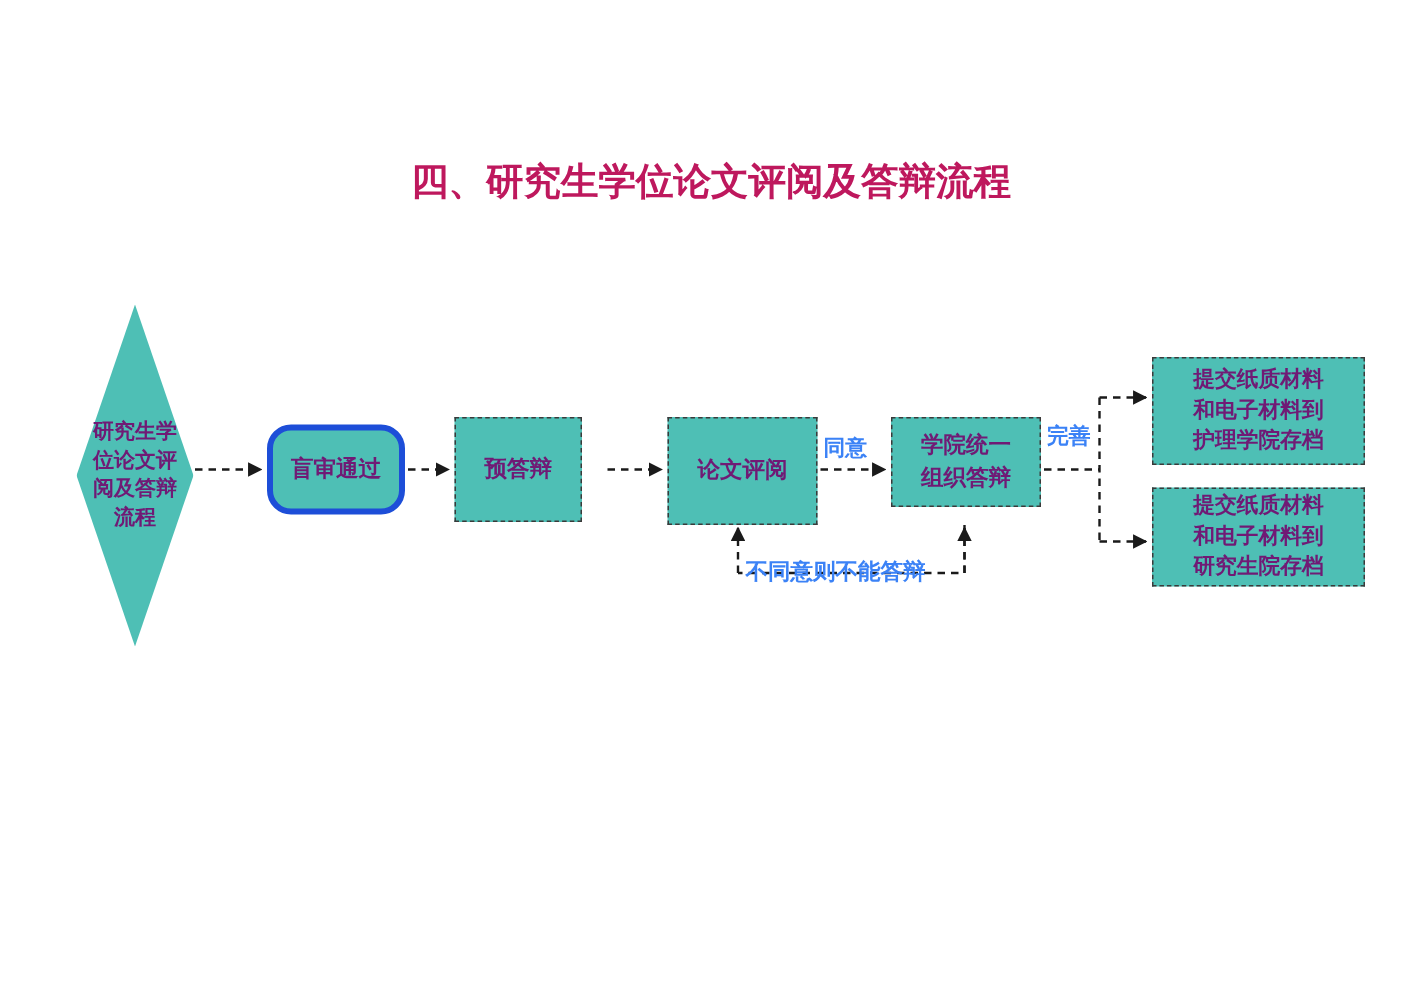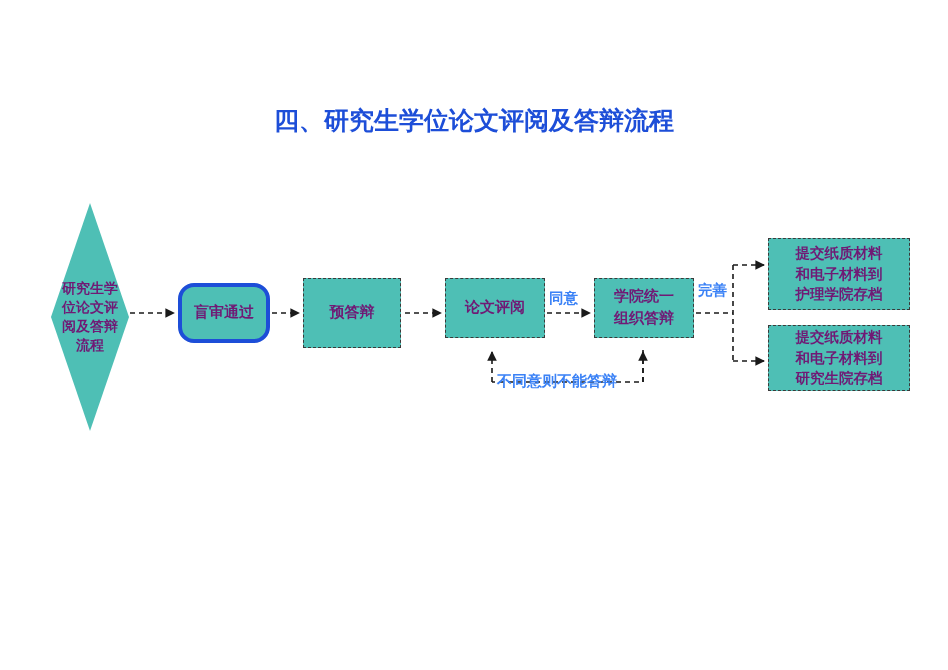--- a/index.html
+++ b/index.html
@@ -20,21 +20,21 @@
   
   #chart-title {
     position: absolute;
     left: 0;
     top: 104px;
     width: 948px;
     text-align: center;
     font-family: "DejaVu Serif", "Liberation Serif", serif;
     font-size: 25px;
     font-weight: bold;
-    color: #1d4ed8;
+    color: #be185d;
     letter-spacing: 0px;
     white-space: nowrap;
   }
   
   .node {
     position: absolute;
     box-sizing: border-box;
     display: flex;
     align-items: center;
     justify-content: center;
@@ -76,22 +76,22 @@
     background: #4EBFB5;
     border: 4px solid #1d4ed8;
     border-radius: 16px;
   }
   #node-blind-review .node-label { font-size: 15px; }
   
   .rect-node {
     background: #4EBFB5;
     border: 1px dashed #3a3a3a;
   }
-  #node-pre-defense  { left: 303px; top: 278px; width: 98px; height: 70px; }
-  #node-thesis-review{ left: 445px; top: 278px; width: 100px; height: 60px; }
+  #node-pre-defense  { left: 303px; top: 278px; width: 85px; height: 70px; }
+  #node-thesis-review{ left: 445px; top: 278px; width: 100px; height: 72px; }
   #node-college-defense { left: 594px; top: 278px; width: 100px; height: 60px; }
   #node-pre-defense .node-label,
   #node-thesis-review .node-label { font-size: 15px; }
   #node-college-defense .node-label { font-size: 15px; line-height: 1.45; }
 
   #node-archive-college { left: 768px; top: 238px; width: 142px; height: 72px; }
   #node-archive-grad    { left: 768px; top: 325px; width: 142px; height: 66px; }
   #node-archive-college .node-label,
   #node-archive-grad .node-label { font-size: 14.5px; line-height: 1.42; }
 

